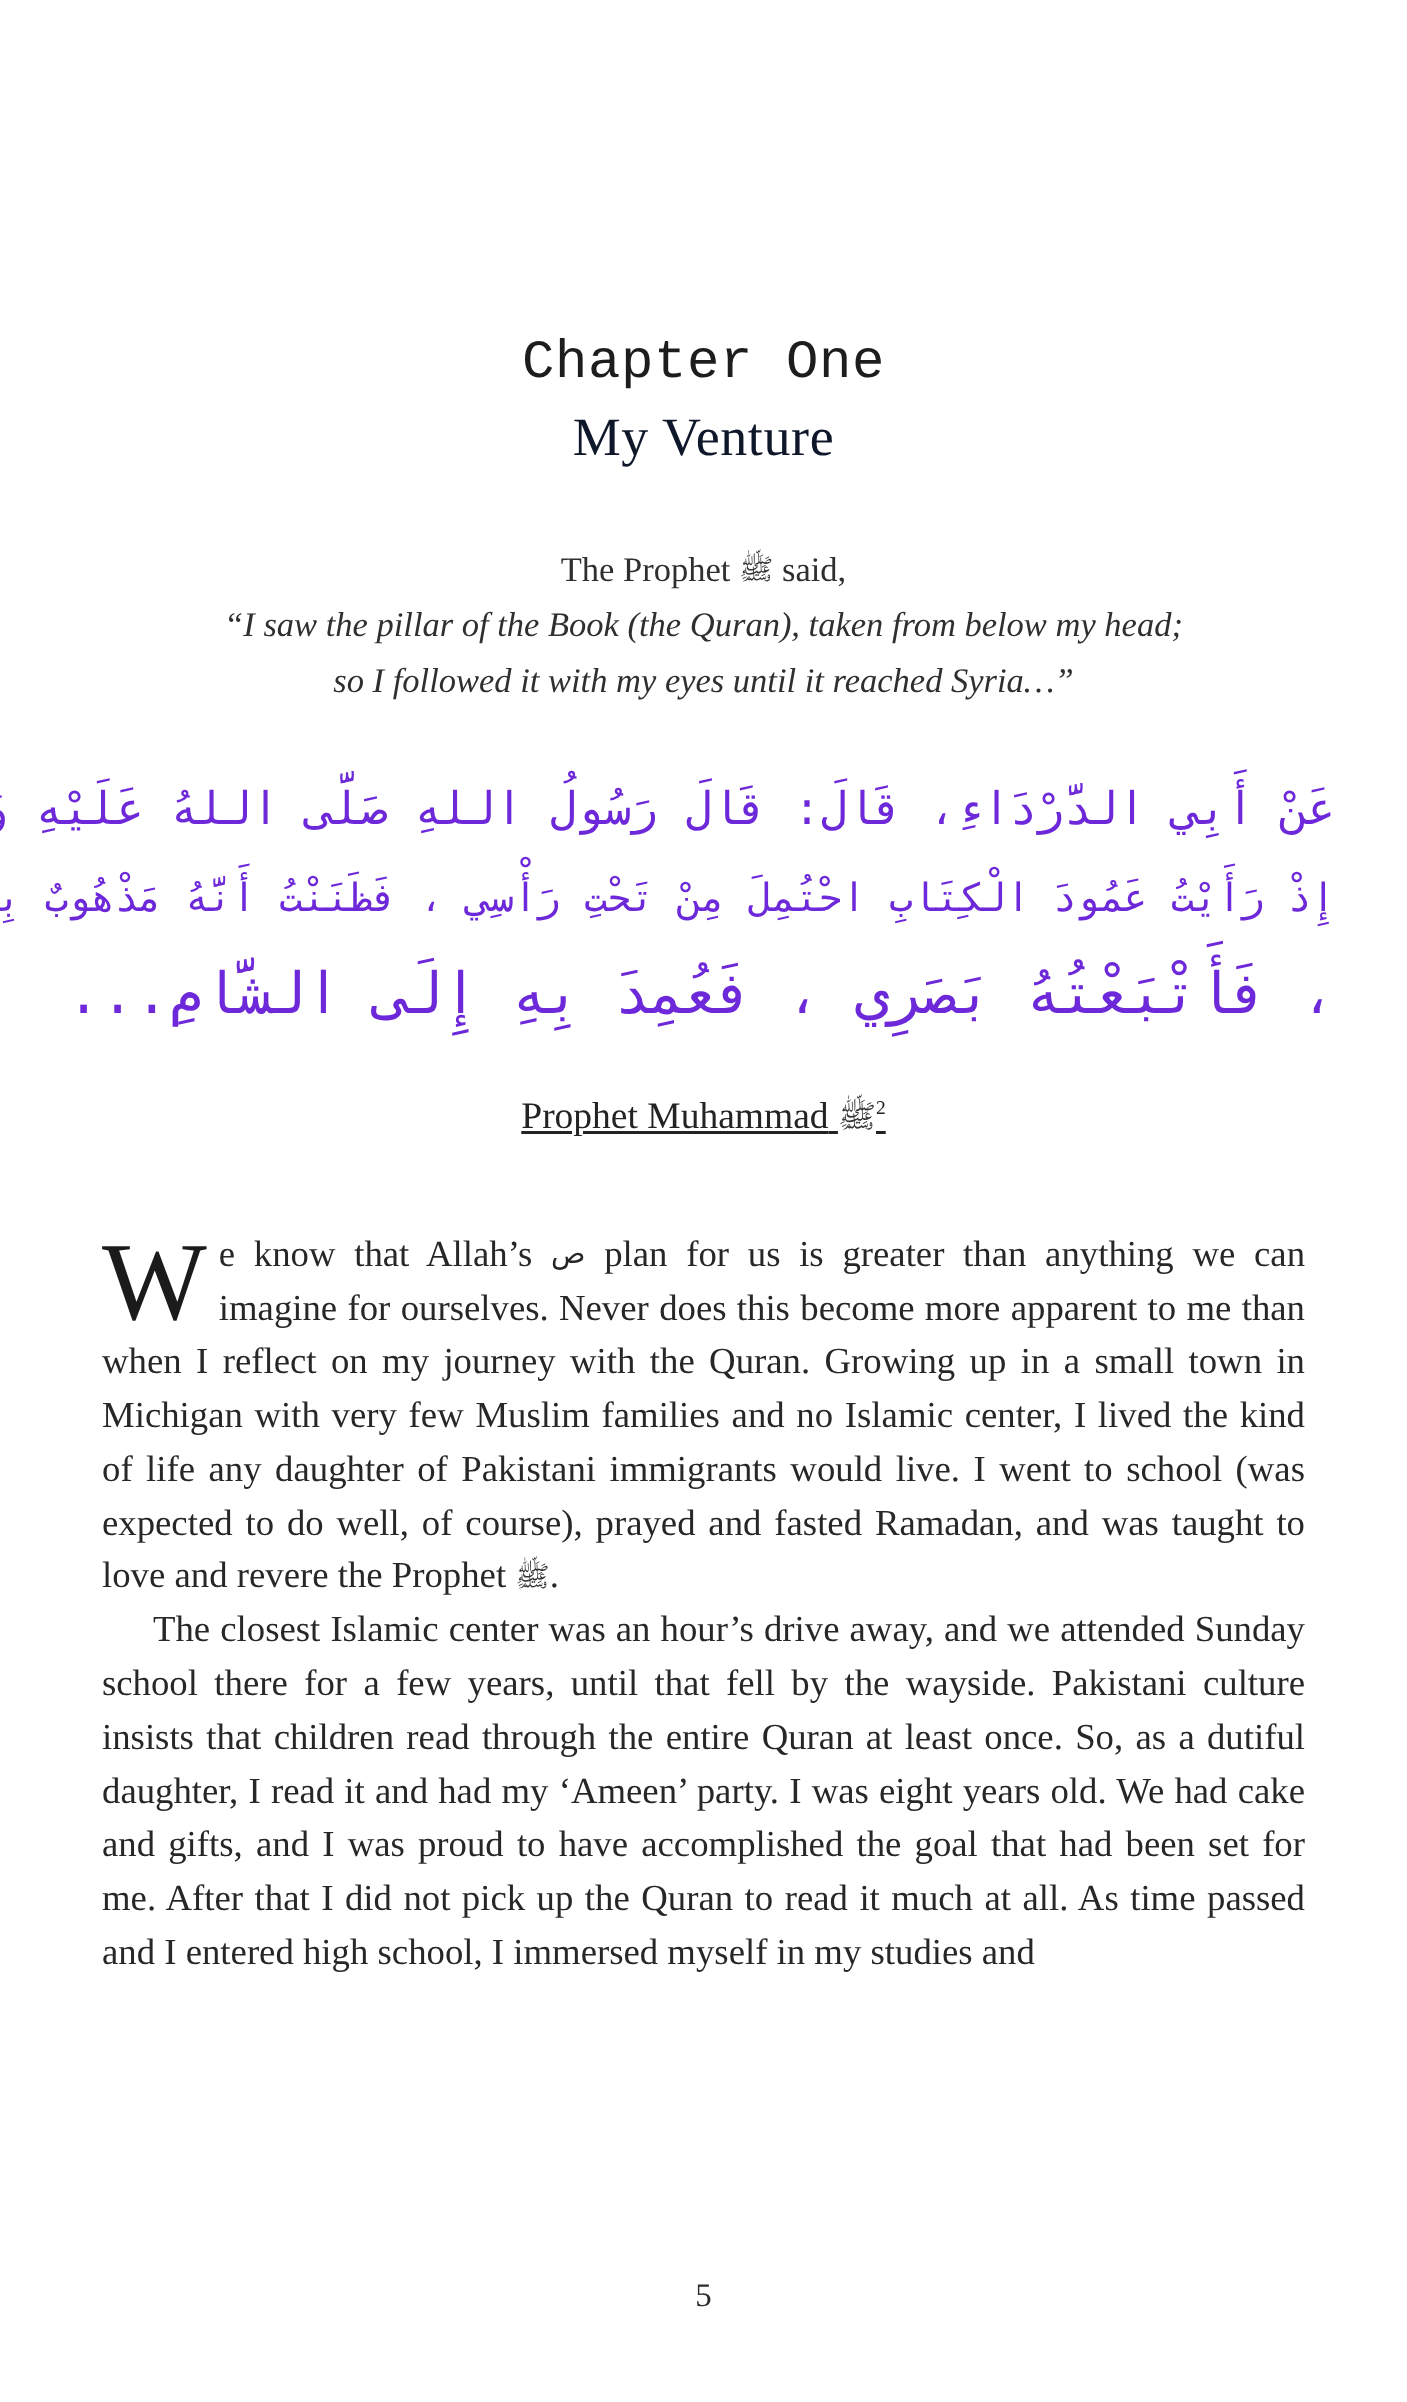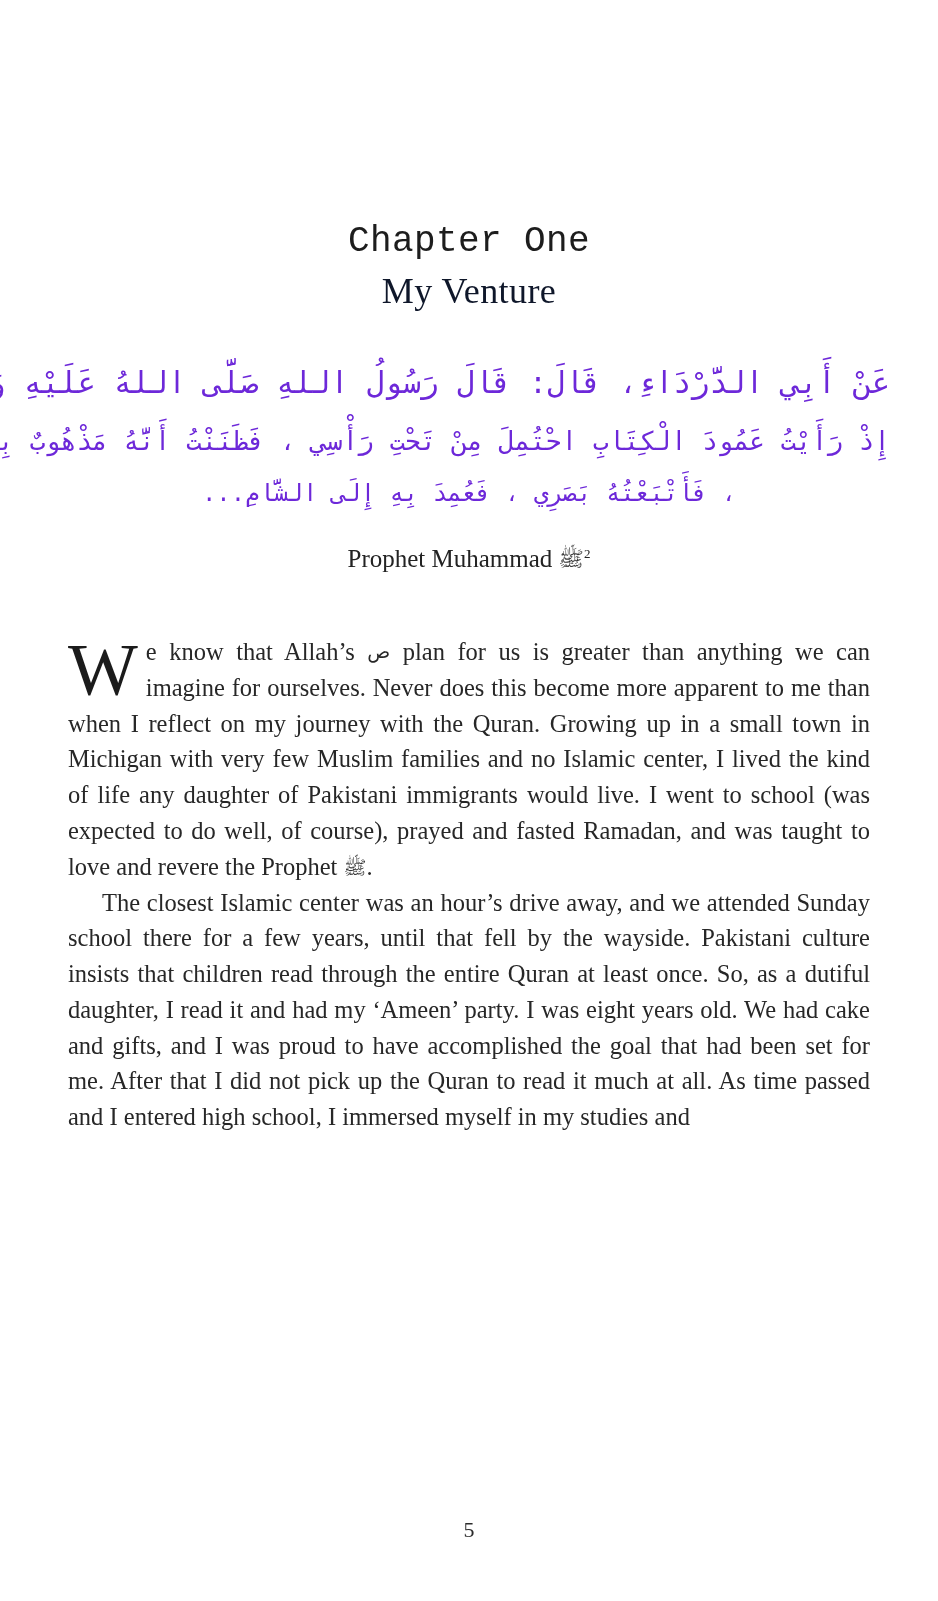--- a/index.html
+++ b/index.html
@@ -73,27 +73,28 @@
     line-height: 2.05;
     color: #6d28d9;
     letter-spacing: 0;
   }
   .arabic-line {
     display: block;
     white-space: nowrap;
   }
   .arabic-line.l1 { font-size: 30px; }
   .arabic-line.l2 { font-size: 26px; }
-  .arabic-line.l3 { font-size: 24px; }
+  .arabic-line.l3 { font-size: 38px; }
 
   .attribution {
     text-align: center;
     margin-top: 26px;
     font-size: 25px;
     color: #232323;
+    text-decoration: underline;
   }
   .attribution .sallallahu { font-size: 21px; }
   sup.footnote-ref {
     font-size: 13px;
     vertical-align: super;
     line-height: 0;
   }
 
   
   .body-copy {
@@ -139,20 +140,29 @@
 </head>
 <body>
 
 <div class="page">
 
   <div class="chapter-head">
     <div class="chapter-number">Chapter One</div>
     <div class="chapter-title">My Venture</div>
   </div>
 
+  <div class="epigraph">
+    <div class="epigraph-intro">
+      <span>The Prophet</span>
+      <span class="sallallahu">ﷺ</span>
+      <span>said,</span>
+    </div>
+    <div class="epigraph-line">“I saw the pillar of the Book (the Quran), taken from below my head;</div>
+    <div class="epigraph-line">so I followed it with my eyes until it reached Syria…”</div>
+  </div>
 
   <div class="arabic-block">
     <span class="arabic-line l1">عَنْ أَبِي الدَّرْدَاءِ، قَالَ: قَالَ رَسُولُ اللهِ صَلَّى اللهُ عَلَيْهِ وَسَلَّمَ: بَيْنَا أَنَا نَائِمٌ</span>
     <span class="arabic-line l2">إِذْ رَأَيْتُ عَمُودَ الْكِتَابِ احْتُمِلَ مِنْ تَحْتِ رَأْسِي ، فَظَنَنْتُ أَنَّهُ مَذْهُوبٌ بِهِ</span>
     <span class="arabic-line l3">، فَأَتْبَعْتُهُ بَصَرِي ، فَعُمِدَ بِهِ إِلَى الشَّامِ...</span>
   </div>
 
   <div class="attribution">
     <span>Prophet Muhammad</span>
     <span class="sallallahu">ﷺ</span><sup class="footnote-ref">2</sup>

